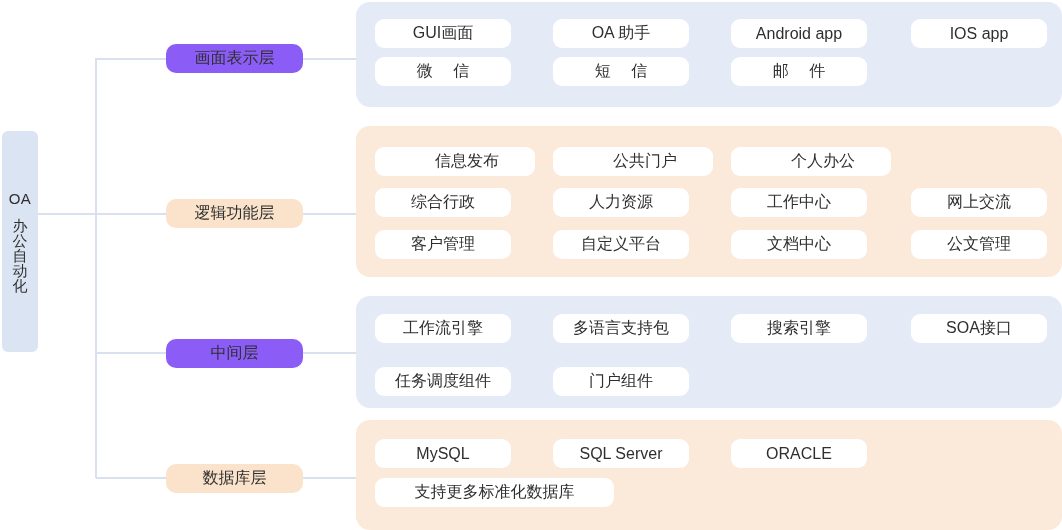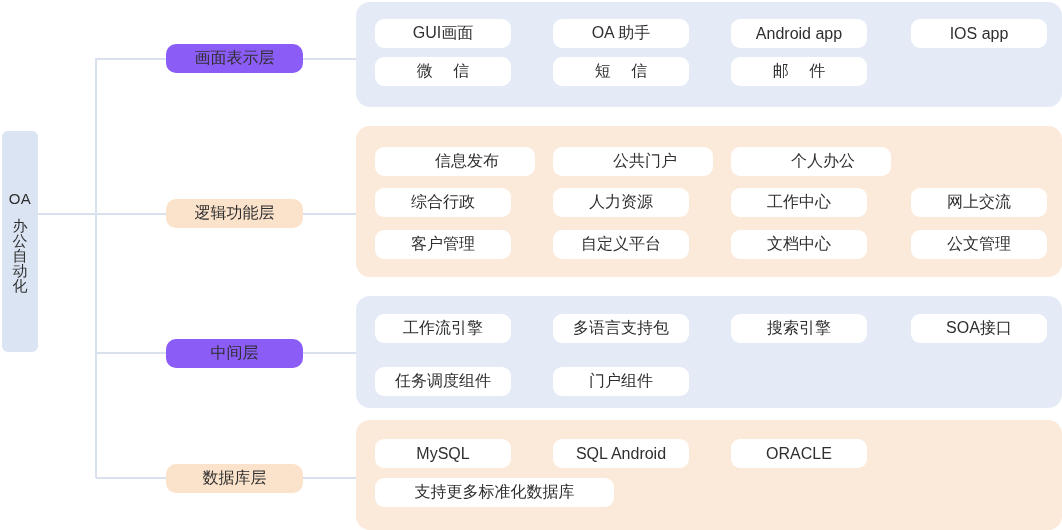--- a/index.html
+++ b/index.html
@@ -110,18 +110,18 @@
     <div class="pill c1 r1">工作流引擎</div>
     <div class="pill c2 r1">多语言支持包</div>
     <div class="pill c3 r1">搜索引擎</div>
     <div class="pill c4 r1">SOA接口</div>
     <div class="pill c1 r2">任务调度组件</div>
     <div class="pill c2 r2">门户组件</div>
   </div>
 
   <div class="panel orange" id="panel-4" style="top:420px;height:110px">
     <div class="pill c1 r1">MySQL</div>
-    <div class="pill c2 r1">SQL Android</div>
+    <div class="pill c2 r1">SQL Server</div>
     <div class="pill c3 r1">ORACLE</div>
     <div class="pill wide c1 r2">支持更多标准化数据库</div>
   </div>
 
 </div>
 
 </body></html>

